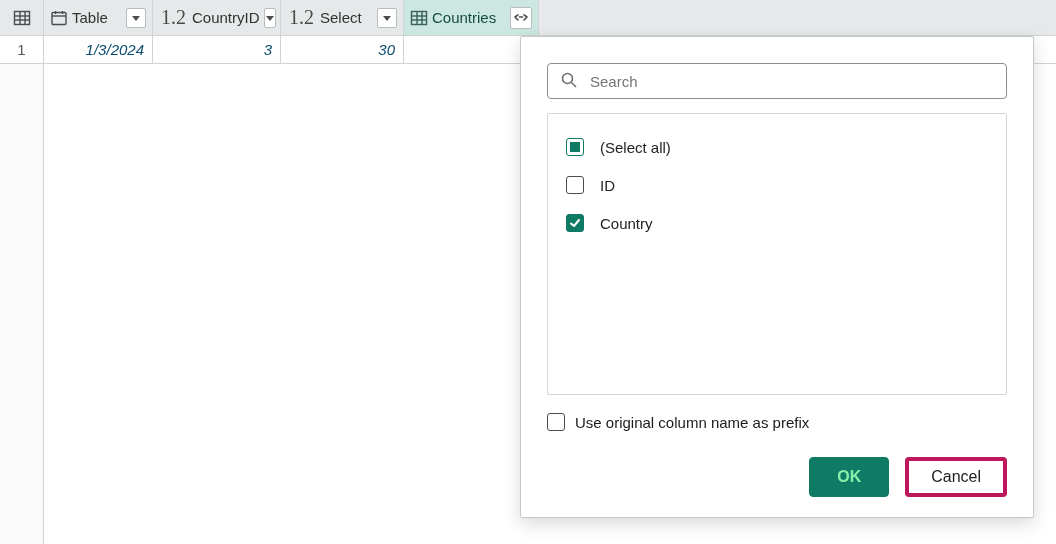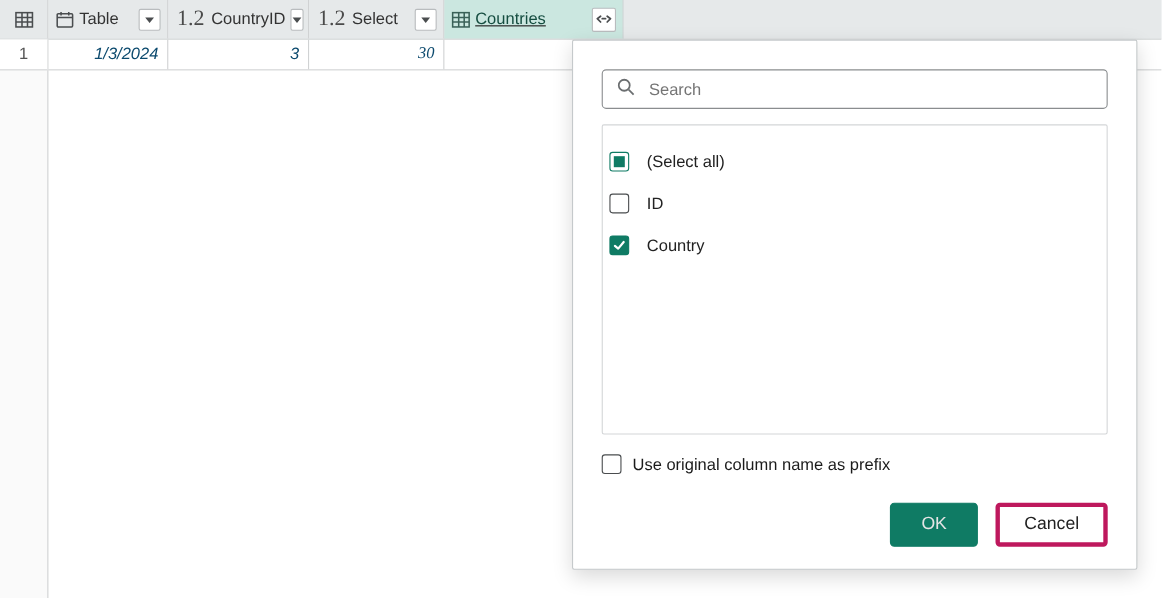--- a/index.html
+++ b/index.html
@@ -37,21 +37,21 @@
     border-right:1px solid var(--grid-border);
     background:var(--header-bg);
     padding:0 6px;
     position:relative;
   }
   .hcell.active{background:var(--header-active);}
   .corner{width:44px;justify-content:center;}
   .col-date{width:109px;}
   .col-country-id{width:128px;}
   .col-units{width:123px;}
-  .col-countries{width:163px;text-decoration:underline;}
+  .col-countries{width:135px;}
   .filler{flex:1;border-right:none;}
   .col-label{padding:0 4px;color:#333;}
   .type-badge{
     font-family:Georgia,'Times New Roman',serif;
     font-size:20px;
     color:#4a4a4a;
     padding:0 2px;
     display:inline-flex;
     align-items:center;
   }
@@ -117,21 +117,21 @@
   .search svg{margin-right:10px;flex:none;}
   .search input{
     border:none;outline:none;flex:1;
     font:inherit;color:#4c1d95;background:transparent;
   }
   .options{
     margin-top:14px;
     border:1px solid var(--soft-border);
     border-radius:2px;
     height:282px;
-    padding:14px 6px;
+    padding:14px 18px;
   }
   .opt{
     display:flex;align-items:center;
     height:38px;
   }
   .cb{
     width:18px;height:18px;
     border:1.5px solid #4a4d4f;
     border-radius:3px;
     margin-right:16px;
@@ -156,21 +156,21 @@
     margin-top:26px;
   }
   .btn{
     min-width:80px;height:40px;
     border-radius:4px;
     font:inherit;font-size:16px;
     padding:0 22px;
     cursor:pointer;
   }
   .btn-primary{
-    background:var(--teal);border:1px solid var(--teal);color:#e5e5e5;
+    background:var(--teal);border:1px solid var(--teal);color:#86efac;font-weight:bold;
   }
   .btn-secondary{
     background:#fff;border:4px solid #be185d;color:#222;
   }
 </style>
 </head>
 <body>
 
 <div class="header-row">
   <div class="hcell corner">
@@ -254,21 +254,21 @@
 </div>
 
 <div class="data-area">
   <div class="rownum-col">
     <div class="rownum">1</div>
   </div>
   <div class="data-rows">
     <div class="drow">
       <div class="dcell num" style="width:109px;">1/3/2024</div>
       <div class="dcell num" style="width:128px;">3</div>
-      <div class="dcell num" style="width:123px;font-family:Liberation Serif, serif;">30</div>
+      <div class="dcell num" style="width:123px;">30</div>
     </div>
   </div>
 </div>
 
 <div class="panel">
   <div class="search">
     <span>
       <svg width="18" height="18" viewBox="0 0 18 18">
           <g fill="none" stroke="#6b6e70" stroke-width="1.6">
             <circle cx="7.5" cy="7.5" r="5"></circle>

